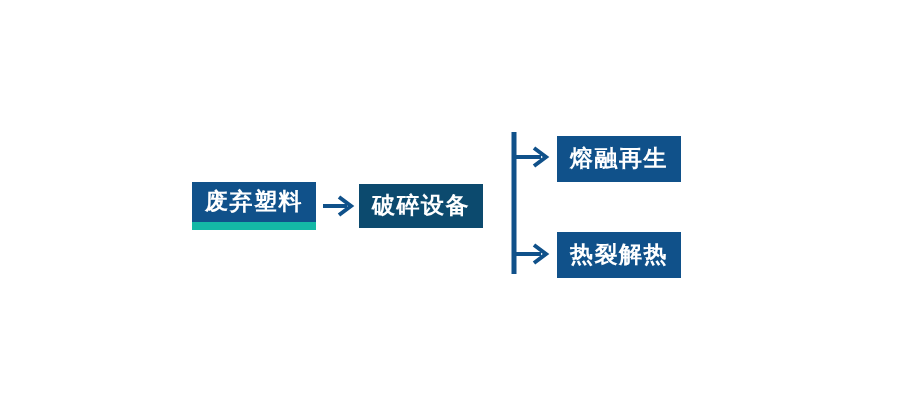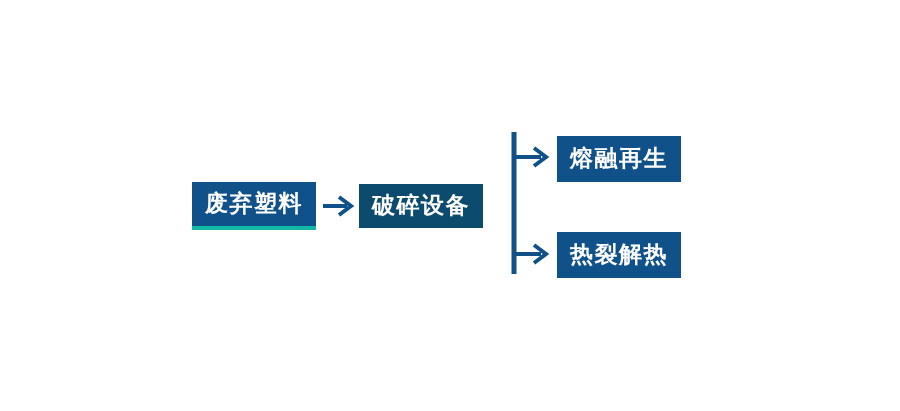--- a/index.html
+++ b/index.html
@@ -32,21 +32,21 @@
     user-select: none;
   }
   .node-blue {
     background: #10518A;
   }
   .node-red {
     background: #0c4a6e;
   }
   
   .node-accent-bottom {
-    border-bottom: 4px solid #14b8a6;
+    border-bottom: 8px solid #14b8a6;
   }
 
   .node-label {
     display: block;
     transform: translateY(-1px);
   }
 
   
   .connector {
     position: absolute;

